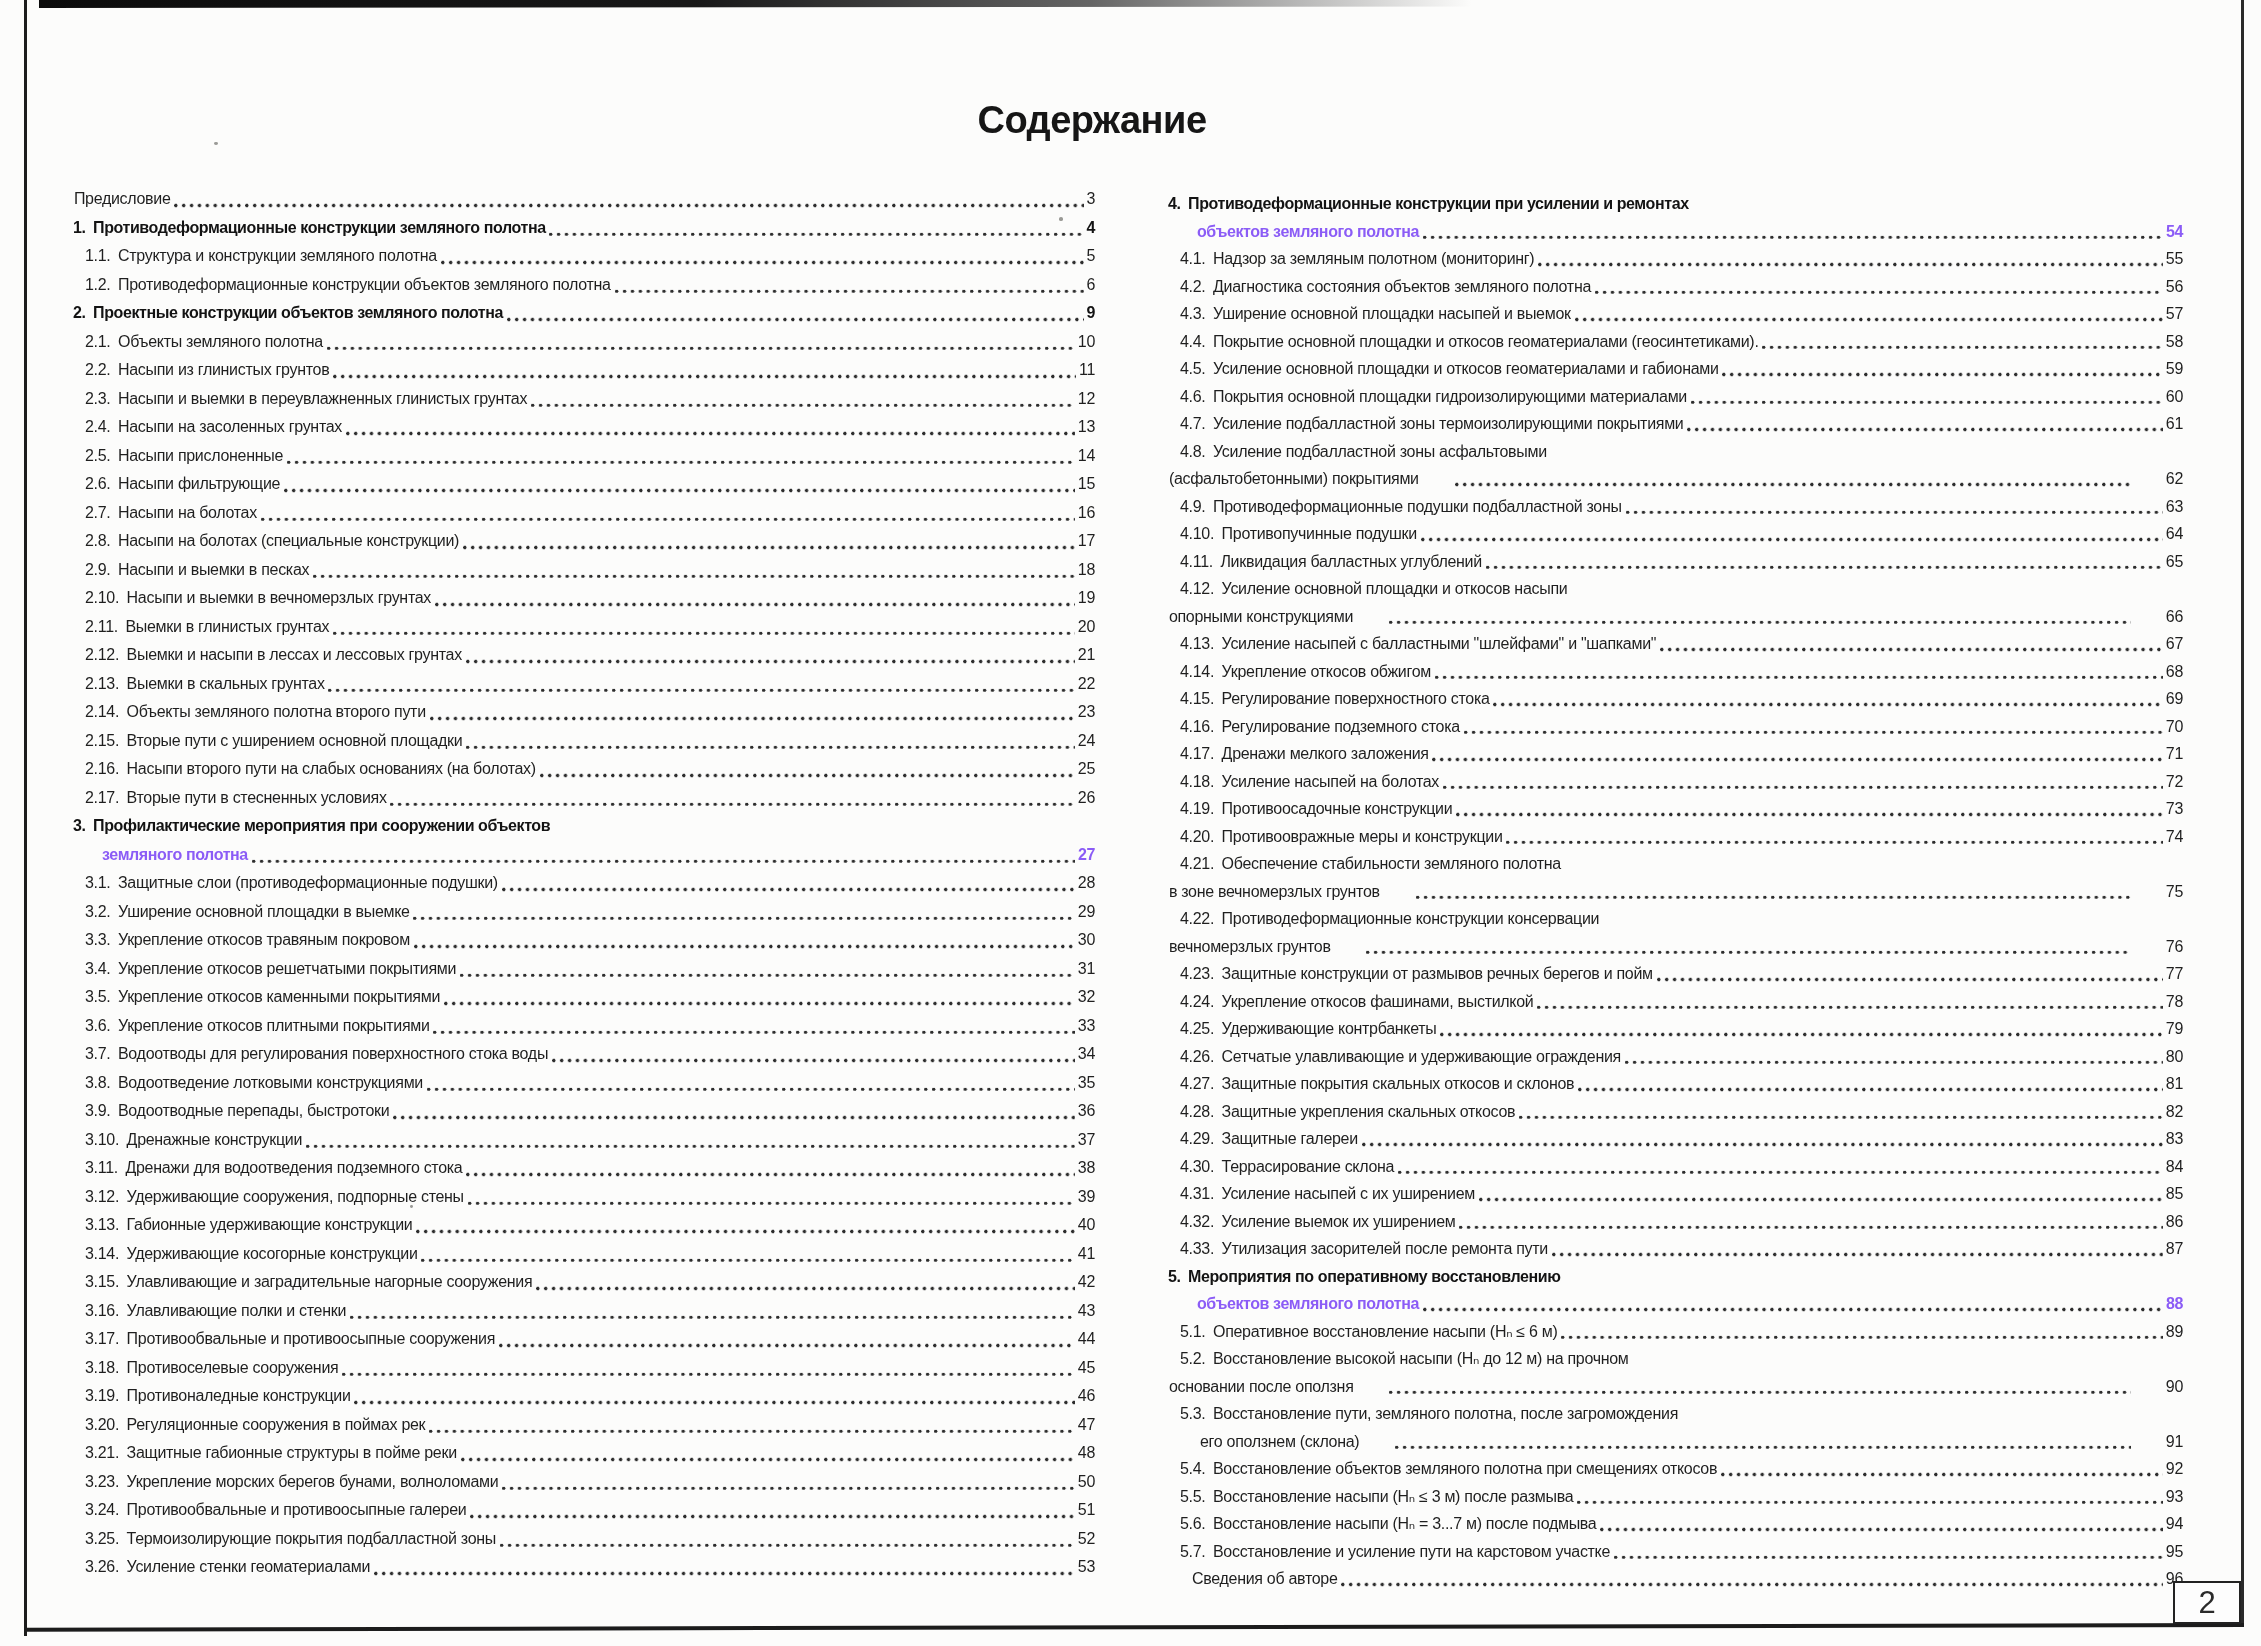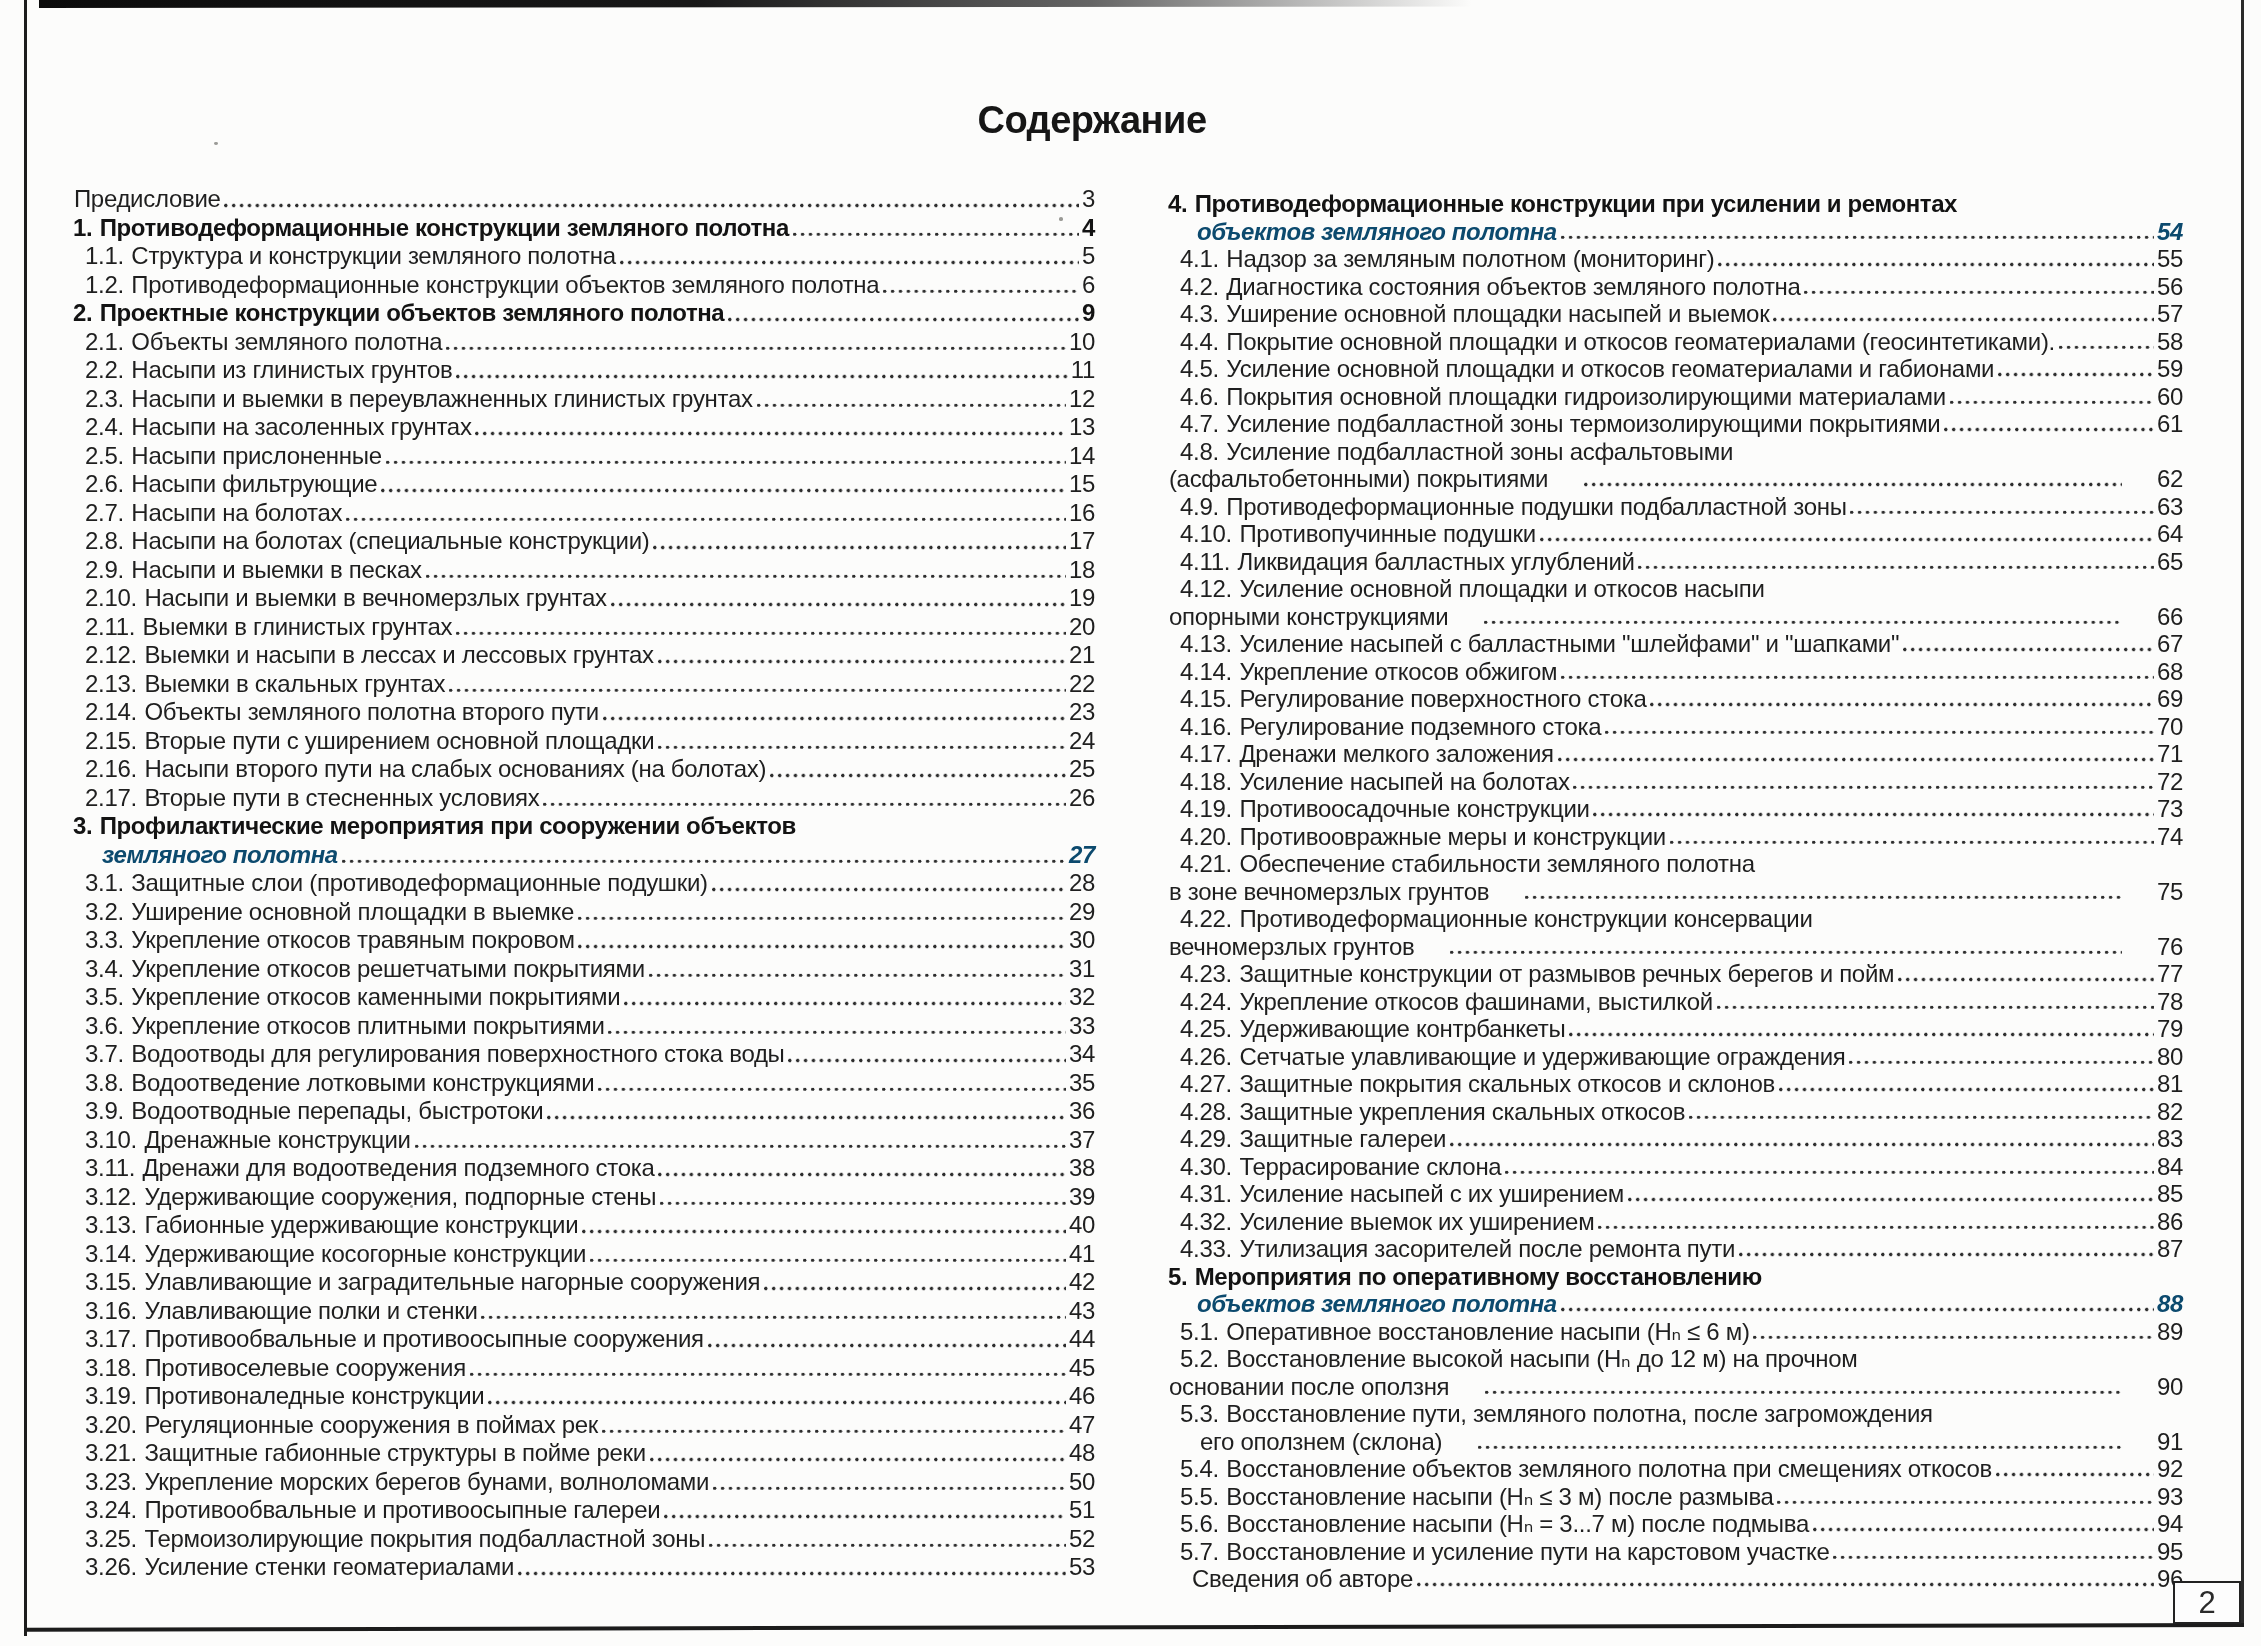--- a/index.html
+++ b/index.html
@@ -23,38 +23,38 @@
     display:flex;align-items:center;justify-content:center;
     font-size:31px;color:#2a2a2a;
   }
   
   .doc-title{
     position:absolute;top:99px;left:0;width:2262px;text-align:center;
     transform:translateX(-39px);
     font-size:38px;font-weight:bold;color:#161616;letter-spacing:-0.5px;
   }
   
-  .col{position:absolute;font-size:24px;letter-spacing:-0.3px;}
+  .col{position:absolute;font-size:16px;letter-spacing:-0.3px;}
   .col-left{left:73px;top:185px;width:1022px;line-height:28.5px;}
   .col-right{left:1168px;top:190px;width:1015px;line-height:27.5px;}
   .row{display:flex;align-items:baseline;white-space:nowrap;}
   .row .num{white-space:pre;}
   .row .num:empty{display:none;}
   .row .num{margin-right:7.5px;}
   .row .t{white-space:pre;}
   .leader{
     flex:1 1 auto;min-width:4.7px;height:6.6px;align-self:flex-end;
     margin:0 2.8px 4.7px 2.8px;
     background-image:radial-gradient(circle at 2.8px 3.3px,#2c2c2c 1.5px,rgba(0,0,0,0) 1.9px);
     background-size:7.9px 6.6px;background-repeat:repeat-x;background-position:left bottom;
   }
   .pg{white-space:pre;}
   
   .s-section{font-weight:bold;color:#131313;letter-spacing:-0.4px;}
-  .s-hcont{font-weight:bold;color:#0c4a6e;padding-left:29px;letter-spacing:-0.4px;font-style:italic;}
+  .s-hcont{font-weight:bold;color:#8b5cf6;padding-left:29px;letter-spacing:-0.4px;}
   .s-item{padding-left:12px;}
   .s-cont{padding-left:0.9px;gap:32px;}
   .s-cont2{padding-left:32px;gap:32px;}
   .s-tail{padding-left:24px;}
   .s-plain{padding-left:0.9px;}
   
   .speck{position:absolute;background:#9a9a96;border-radius:50%;}
 </style>
 </head>
 <body>

